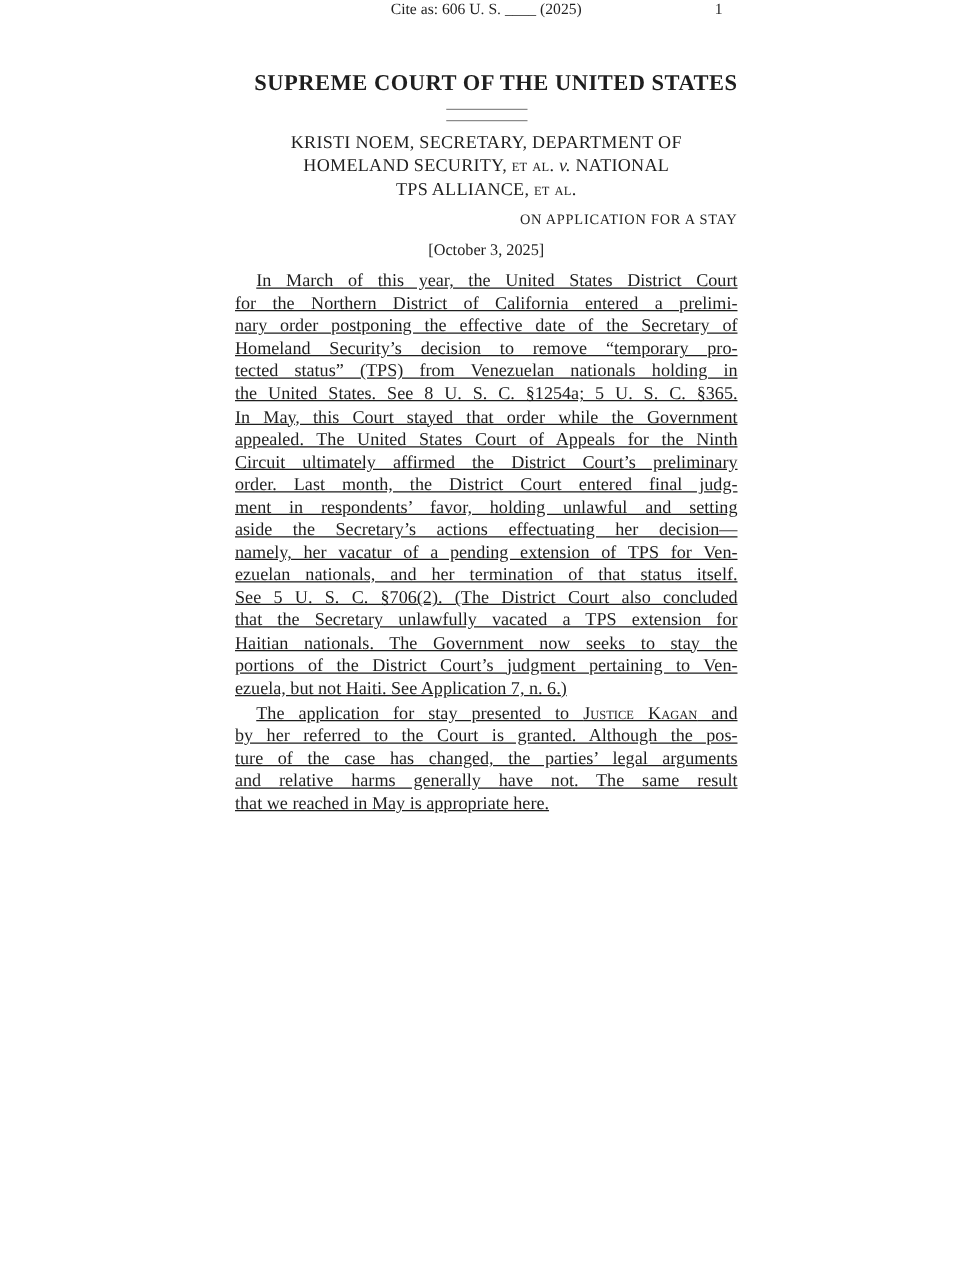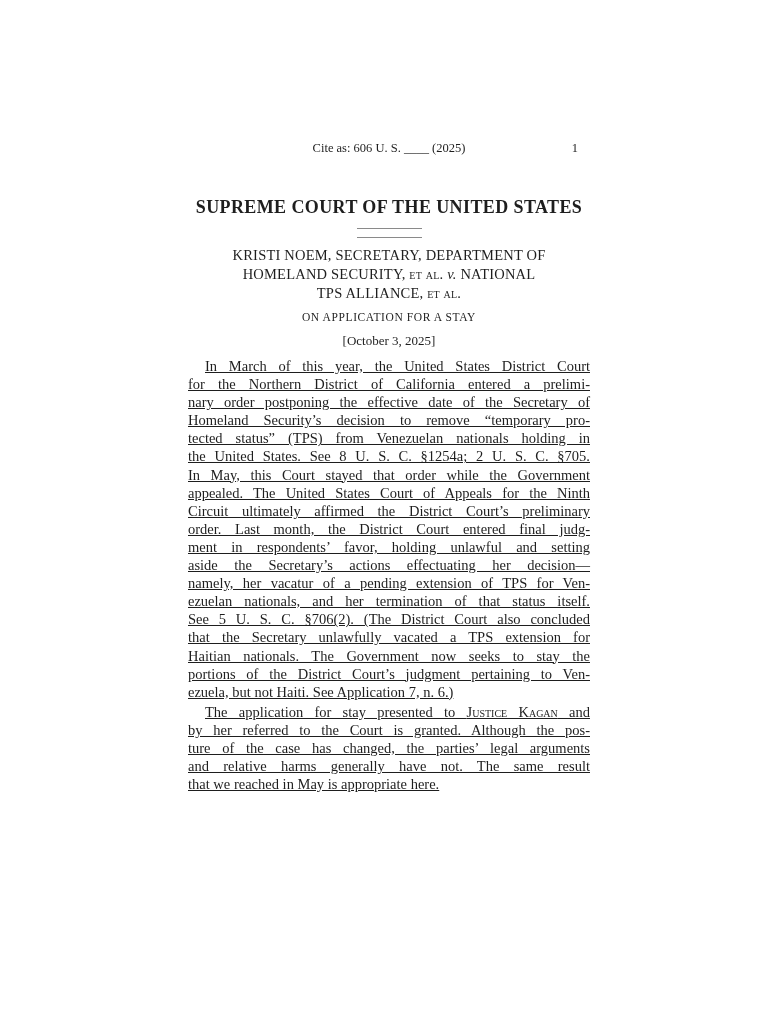--- a/index.html
+++ b/index.html
@@ -14,41 +14,40 @@
   }
   .page {
     position: relative;
     width: 778px;
     height: 1024px;
     background: #ffffff;
   }
   .content {
     width: 402px;
     margin: 0 auto;
-    padding-top: 141px;
   }
   .running-head {
     position: relative;
     font-size: 12.5px;
     line-height: 15px;
     height: 15px;
     text-align: center;
   }
   .running-head .pagenum {
     position: absolute;
     right: 12px;
     top: 0;
   }
   .court {
     margin: 41px 0 0 0;
     font-size: 18px;
     font-weight: bold;
     letter-spacing: 0.4px;
     line-height: 21px;
-    text-align: center;
+    text-align: right;
   }
   .rule {
     width: 65px;
     height: 0;
     border: none;
     border-top: 1px solid #8a8a8a;
     margin: 10px auto 0 auto;
   }
   .rule.below-docket { margin-top: 8px; }
   .docket {
@@ -63,21 +62,21 @@
     letter-spacing: 0.2px;
     line-height: 19px;
     text-align: center;
   }
   .caption .line { text-align: center; text-align-last: center; }
   .proceeding {
     margin-top: 8px;
     font-size: 11.5px;
     letter-spacing: 0.6px;
     line-height: 13px;
-    text-align: center;
+    text-align: right;
   }
   .date {
     margin-top: 9px;
     font-size: 13px;
     line-height: 15px;
     text-align: center;
   }
   .bodytext {
     margin-top: 9px;
     font-size: 14.5px;
@@ -122,21 +121,21 @@
 
     <div class="date">[October 3, 2025]</div>
 
     <div class="bodytext">
       <div class="para">
           <div class="line first"><span>In March of this year, the United States District Court</span></div>
           <div class="line"><span>for the Northern District of California entered a prelimi-</span></div>
           <div class="line"><span>nary order postponing the effective date of the Secretary of</span></div>
           <div class="line"><span>Homeland Security’s decision to remove “temporary pro-</span></div>
           <div class="line"><span>tected status” (TPS) from Venezuelan nationals holding in</span></div>
-          <div class="line"><span>the United States.  See 8 U. S. C. §1254a; 2 U. S. C. §705.</span></div>
+          <div class="line"><span>the United States.  See 8 U. S. C. §1254a; 5 U. S. C. §365.</span></div>
           <div class="line"><span>In May, this Court stayed that order while the Government</span></div>
           <div class="line"><span>appealed.  The United States Court of Appeals for the Ninth</span></div>
           <div class="line"><span>Circuit ultimately affirmed the District Court’s preliminary</span></div>
           <div class="line"><span>order.  Last month, the District Court entered final judg-</span></div>
           <div class="line"><span>ment in respondents’ favor, holding unlawful and setting</span></div>
           <div class="line"><span>aside the Secretary’s actions effectuating her decision—</span></div>
           <div class="line"><span>namely, her vacatur of a pending extension of TPS for Ven-</span></div>
           <div class="line"><span>ezuelan nationals, and her termination of that status itself.</span></div>
           <div class="line"><span>See 5 U. S. C. §706(2).  (The District Court also concluded</span></div>
           <div class="line"><span>that the Secretary unlawfully vacated a TPS extension for</span></div>

